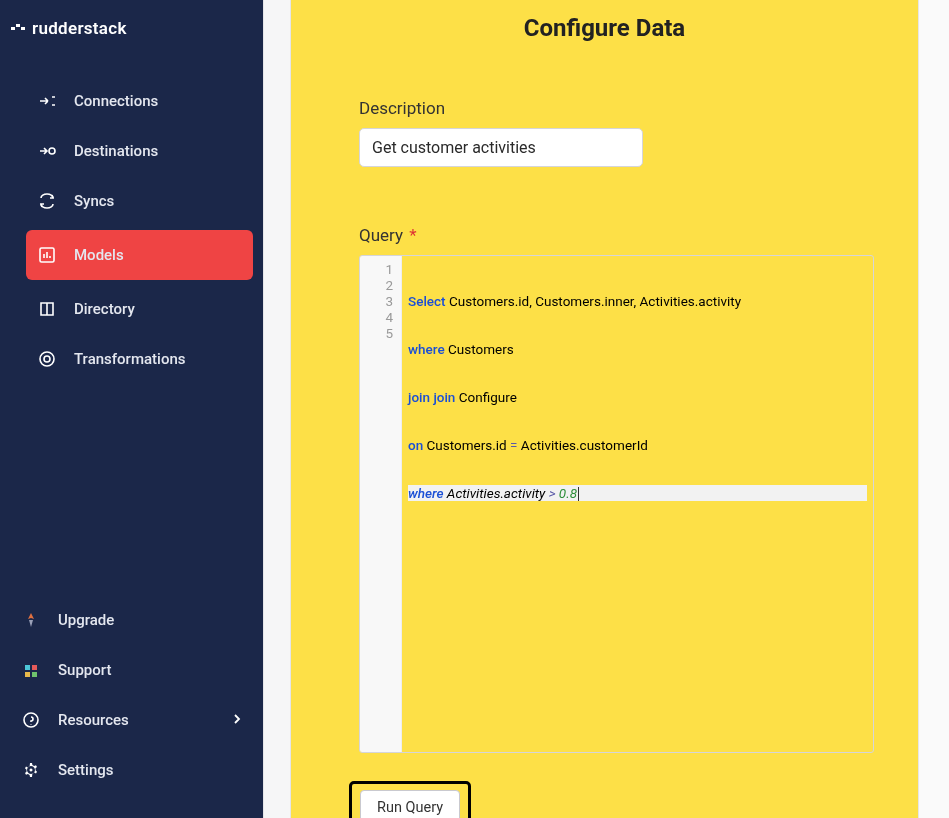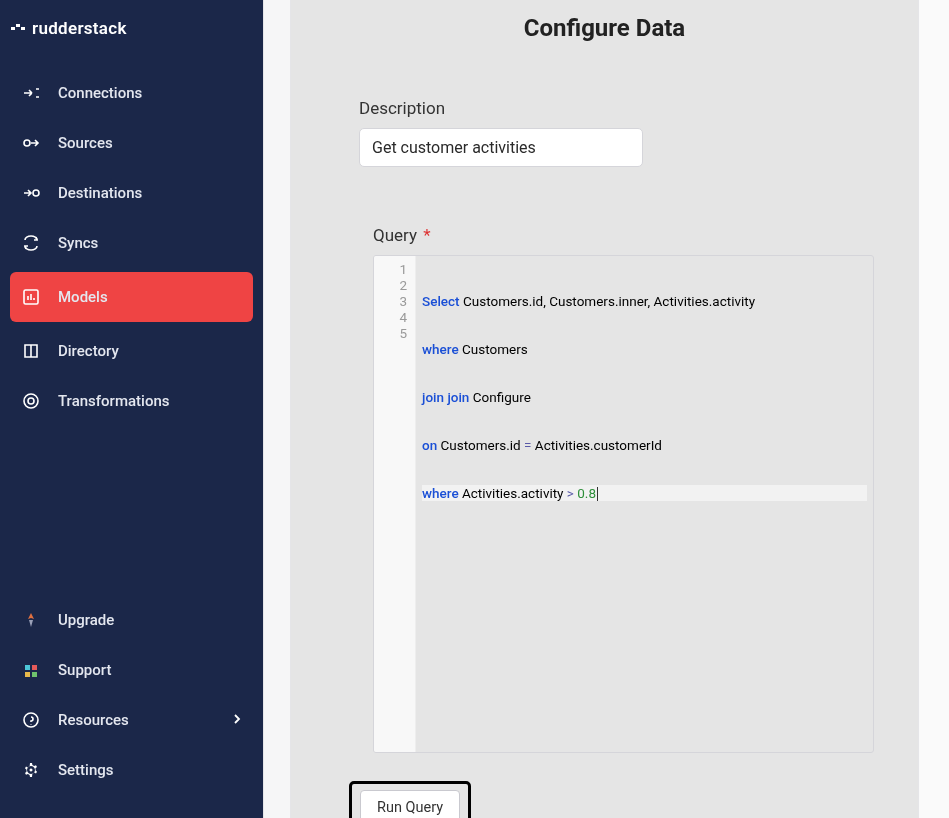--- a/index.html
+++ b/index.html
@@ -6,40 +6,41 @@
     body { width: 949px; height: 818px; display: flex; overflow: hidden; background: #fff; }
     
     .sidebar {
       width: 263px;
       background: #1b2749;
       color: #fff;
       display: flex;
       flex-direction: column;
       padding-top: 10px;
       flex-shrink: 0;
+      gap: 8px;
     }
     .logo {
       display: flex;
       align-items: center;
       padding: 8px 10px 30px 10px;
       gap: 6px;
     }
     .logo-icon {
       width: 16px;
       height: 16px;
       display: inline-flex;
       align-items: center;
       justify-content: center;
     }
     .logo-text {
       font-size: 17px;
       font-weight: 600;
       letter-spacing: 0.3px;
     }
-    .nav-top { flex: 1; }
+    .nav-top { flex: 1; margin-left: 16px; }
     .nav-bottom { padding-bottom: 23px; }
     .nav-item {
       display: flex;
       align-items: center;
       padding: 16px 20px 16px 22px;
       gap: 18px;
       font-size: 15px;
       font-weight: 500;
       color: #e4e7ef;
       cursor: pointer;
@@ -66,21 +67,21 @@
     .divider-col {
       width: 28px;
       background: #f6f6f7;
       flex-shrink: 0;
       border-left: 1px solid #e5e5e8;
       border-right: 1px solid #e5e5e8;
     }
     
     .main {
       flex: 1;
-      background: #e5e5e5;
+      background: #fde047;
       padding: 14px 44px 10px 68px;
       overflow: hidden;
       border-right: 1px solid #e5e5e8;
     }
     
     .page-title {
       text-align: center;
       font-size: 24px;
       font-weight: 700;
       color: #222;
@@ -128,21 +129,21 @@
       flex-shrink: 0;
     }
     .gutter div { height: 16px; }
     .code {
       flex: 1;
       padding: 5px 6px;
       white-space: pre;
       position: relative;
     }
     .code .line { height: 16px; }
-    .code .line.current { background: #f2f2f2; }
+    .code .line.current { background: #f2f2f2; font-style: italic; }
     .kw { color: #1a4fd6; font-weight: 500; }
     .num { color: #2e8f3a; }
     .op { color: #5a5aa8; }
     .cursor {
       display: inline-block;
       width: 1px;
       height: 14px;
       background: #333;
       vertical-align: middle;
       margin-left: 1px;
@@ -192,29 +193,20 @@
       <span class="nav-icon">
         <svg viewBox="0 0 18 18" width="18" height="18" stroke="#fff" stroke-width="1.6" fill="none">
             <path d="M2 9 L10 9 M10 9 L7 6 M10 9 L7 12 M14 5 L17 5 M14 13 L17 13"></path>
           </svg>
       </span>
       <span>Connections</span>
     </div>
     <div class="nav-item">
       <span class="nav-icon">
         <svg viewBox="0 0 18 18" width="18" height="18" stroke="#fff" stroke-width="1.6" fill="none">
-            <circle cx="5" cy="9" r="3"></circle>
-            <path d="M9 9 L16 9 M13 6 L16 9 L13 12"></path>
-          </svg>
-      </span>
-      <span>Sources</span>
-    </div>
-    <div class="nav-item">
-      <span class="nav-icon">
-        <svg viewBox="0 0 18 18" width="18" height="18" stroke="#fff" stroke-width="1.6" fill="none">
             <path d="M2 9 L9 9 M6 6 L9 9 L6 12"></path>
             <circle cx="14" cy="9" r="3"></circle>
           </svg>
       </span>
       <span>Destinations</span>
     </div>
     <div class="nav-item">
       <span class="nav-icon">
         <svg viewBox="0 0 18 18" width="18" height="18" stroke="#fff" stroke-width="1.6" fill="none">
             <path d="M3 6 A6 4 0 0 1 15 6 M15 12 A6 4 0 0 1 3 12"></path>
@@ -300,21 +292,21 @@
 <div class="divider-col"></div>
 
 <div class="main">
   <h1 class="page-title">Configure Data</h1>
   
   <div class="field-group">
     <div class="field-label">Description</div>
     <input class="text-input" type="text" value="Get customer activities" style="">
   </div>
   
-  <div class="field-group" style="margin-bottom:12px;margin-left:14px;">
+  <div class="field-group" style="margin-bottom:12px;">
     <div class="field-label">
       <span>Query</span> <span class="req">*</span>
     </div>
     <div class="editor">
       <div class="gutter">
         <div>1</div>
         <div>2</div>
         <div>3</div>
         <div>4</div>
         <div>5</div>

